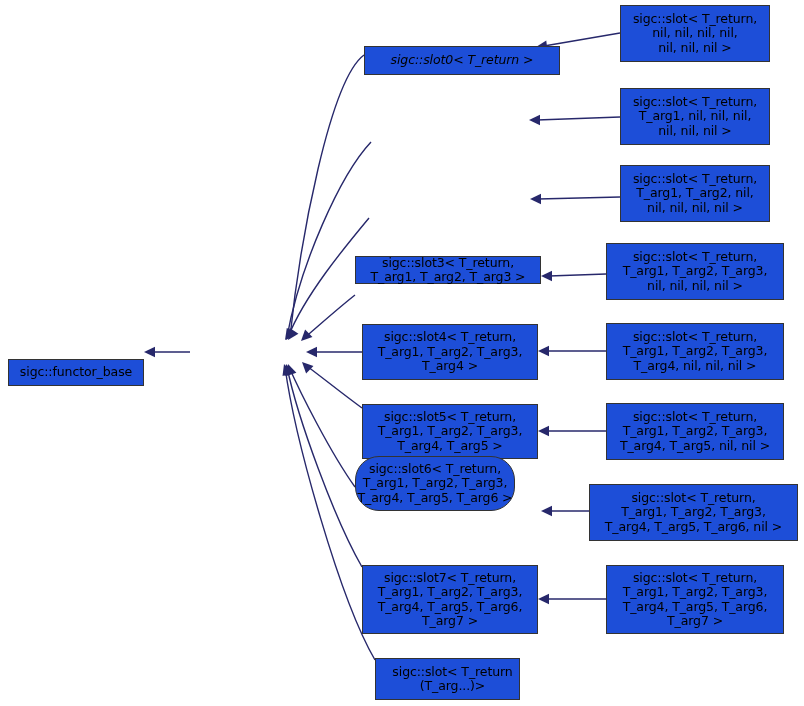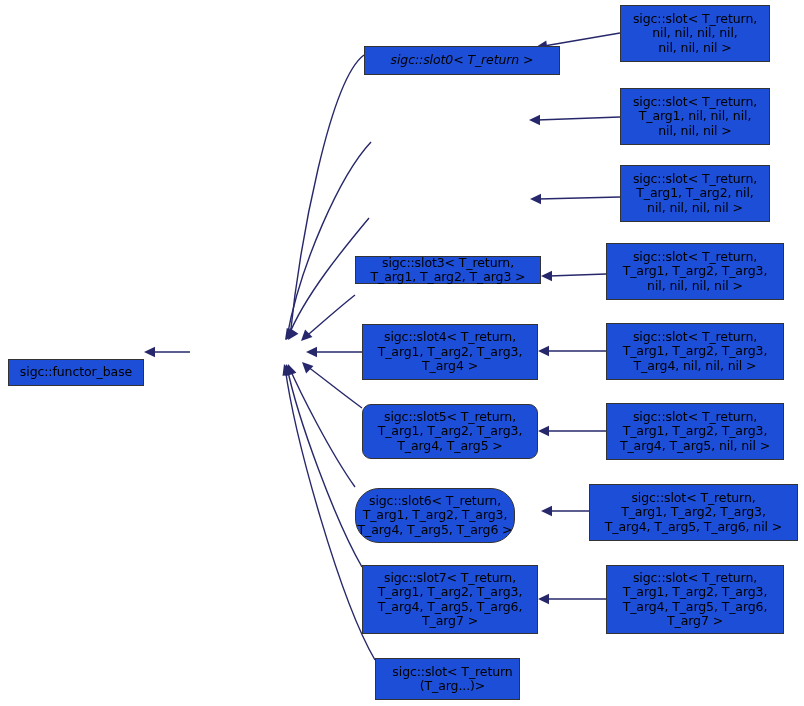--- a/index.html
+++ b/index.html
@@ -91,24 +91,24 @@
       <path d="M606,599 L546,599" fill="none" stroke="#27286b" stroke-width="1.4"></path>
       <polygon points="538,599 549,593.8 549,604.2" fill="#27286b"></polygon>
     </svg>
 <div class="node" style="left: 8px; top: 339px; width: 136px; height: 27px; margin-top: 20px;"><span class="node-label">sigc::functor_base</span></div>
     <div class="node" style="left: 364px; top: 46px; width: 196px; height: 29px; font-style: italic;"><span class="node-label">sigc::slot0&lt; T_return &gt;</span></div>
     <div class="node" style="left: 355px; top: 256px; width: 186px; height: 28px;"><span class="node-label">sigc::slot3&lt; T_return,
 T_arg1, T_arg2, T_arg3 &gt;</span></div>
     <div class="node" style="left: 362px; top: 324px; width: 176px; height: 56px;"><span class="node-label">sigc::slot4&lt; T_return,
 T_arg1, T_arg2, T_arg3,
 T_arg4 &gt;</span></div>
-    <div class="node" style="left: 362px; top: 404px; width: 176px; height: 55px; border-radius: 9px;"><span class="node-label">sigc::slot5&lt; T_return,
+    <div class="node" style="left: 362px; top: 404px; width: 176px; height: 55px;"><span class="node-label">sigc::slot5&lt; T_return,
 T_arg1, T_arg2, T_arg3,
 T_arg4, T_arg5 &gt;</span></div>
-    <div class="node" style="left: 355px; top: 488px; width: 160px; height: 55px; border-radius: 24px;"><span class="node-label">sigc::slot6&lt; T_return,
+    <div class="node" style="left: 355px; top: 456px; width: 160px; height: 55px; border-radius: 24px;"><span class="node-label">sigc::slot6&lt; T_return,
 T_arg1, T_arg2, T_arg3,
 T_arg4, T_arg5, T_arg6 &gt;</span></div>
     <div class="node" style="left: 362px; top: 565px; width: 176px; height: 69px;"><span class="node-label">sigc::slot7&lt; T_return,
 T_arg1, T_arg2, T_arg3,
 T_arg4, T_arg5, T_arg6,
 T_arg7 &gt;</span></div>
     <div class="node" style="left: 375px; top: 658px; width: 145px; height: 42px; padding-left: 10px;"><span class="node-label">sigc::slot&lt; T_return
 (T_arg...)&gt;</span></div>
     <div class="node" style="left: 620px; top: 5px; width: 150px; height: 57px;"><span class="node-label">sigc::slot&lt; T_return,
 nil, nil, nil, nil,

